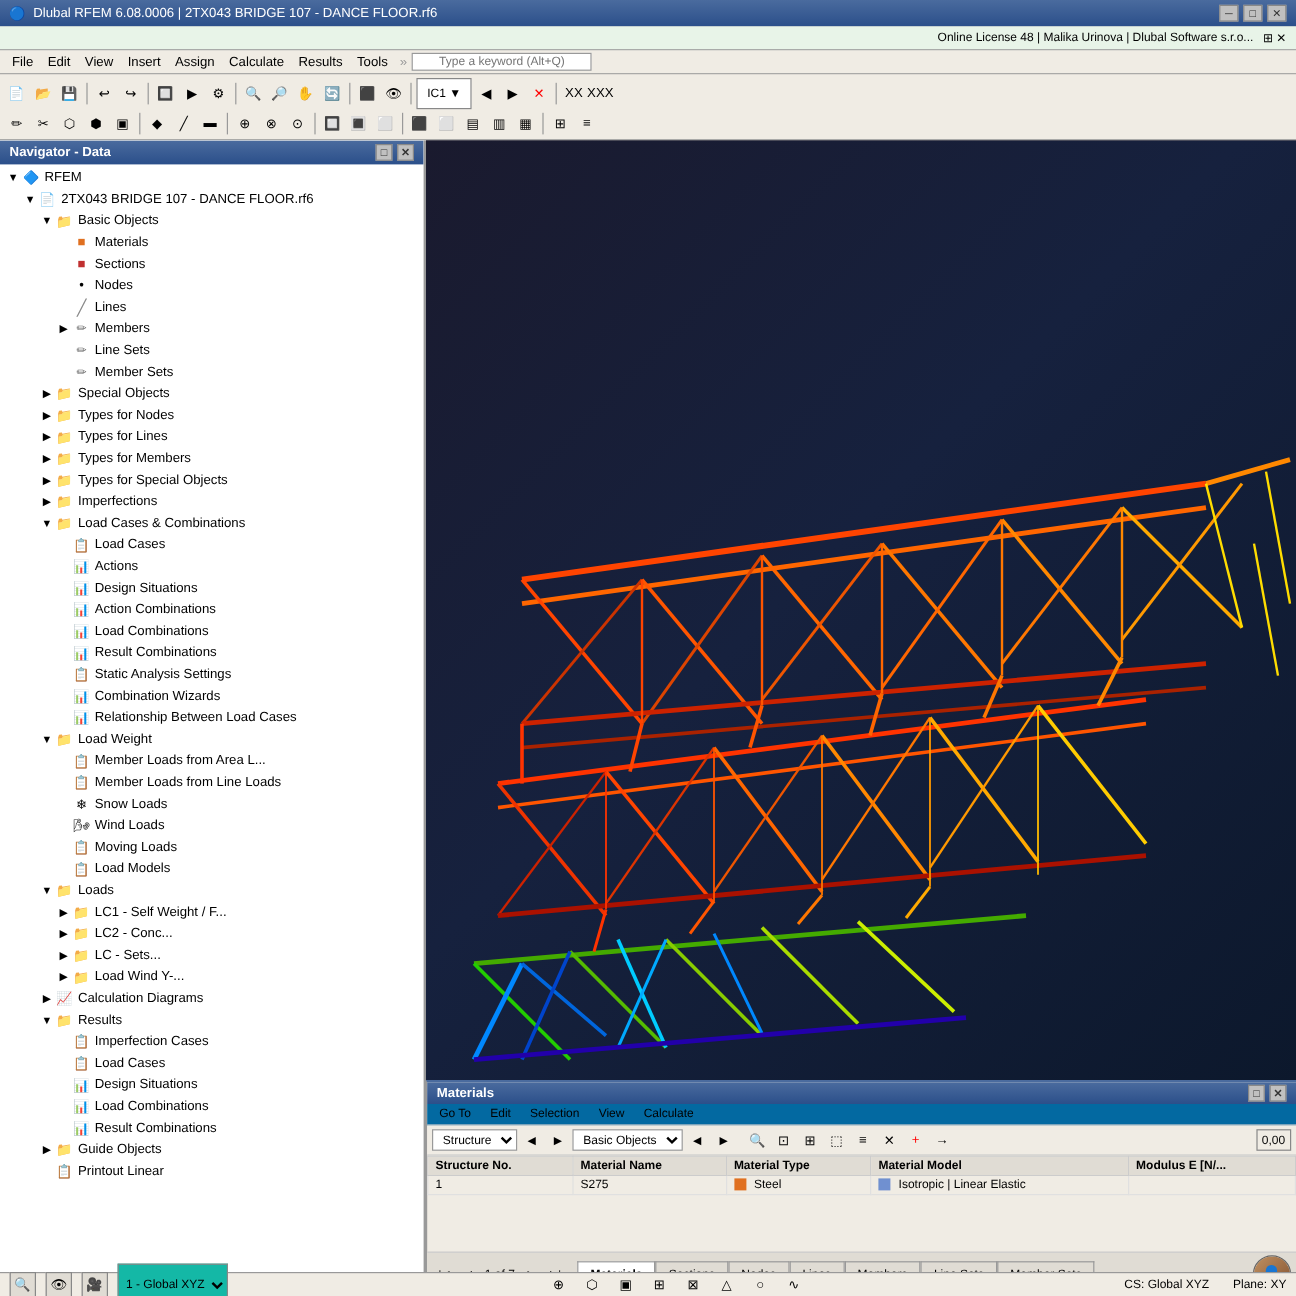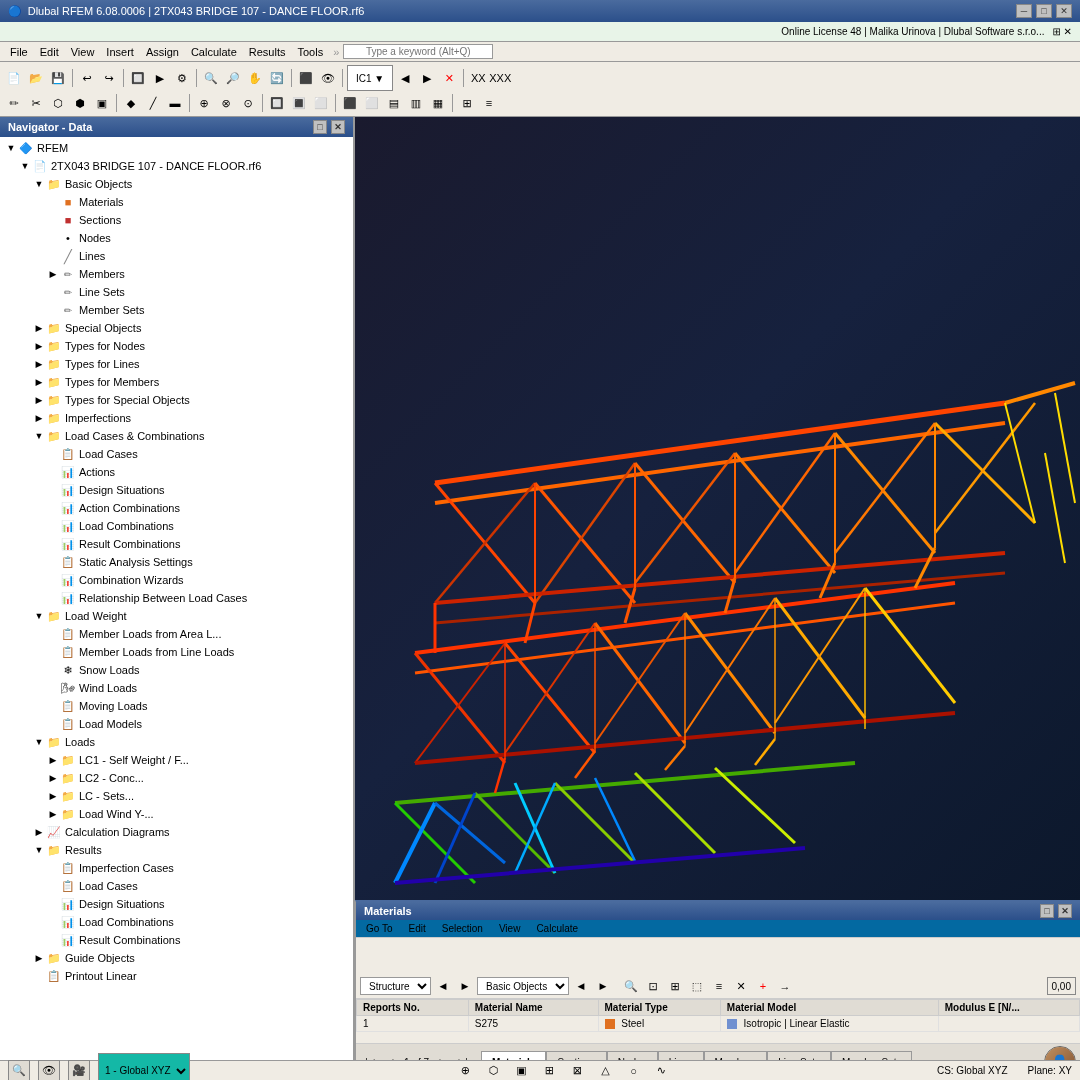--- a/index.html
+++ b/index.html
@@ -107,21 +107,20 @@
       gap: 4px;
       border-bottom: 1px solid #ccc;
     }
     .panel-toolbar {
       background: #f0ece4;
       display: flex;
       align-items: center;
       padding: 2px 4px;
       gap: 2px;
       border-bottom: 1px solid #ccc;
-      margin-top: 36px;
     }
     .panel-dropdown {
       border: 1px solid #999;
       padding: 1px 4px;
       font-size: 10px;
       background: white;
       height: 18px;
     }
     table { border-collapse: collapse; width: 100%; }
     th { background: #e0dcd4; border: 1px solid #ccc; padding: 2px 6px; font-size: 10px; text-align: left; position: sticky; top: 0; }
@@ -672,21 +671,21 @@
     <button class="tb-btn">✕</button>
     <button class="tb-btn" style="color:red;">+</button>
     <button class="tb-btn">→</button>
     <div style="border:1px solid #888; background:#f0ece4; padding:1px 4px; font-size:10px; height:18px; display:flex; align-items:center; margin-left:auto;">0,00</div>
   </div>
 
   <div style="flex:1; overflow:auto; display:flex; flex-direction:column;">
     <table>
       <thead>
         <tr>
-          <th>Reports No.</th>
+          <th>Structure No.</th>
           <th>Material Name</th>
           <th>Material Type</th>
           <th>Material Model</th>
           <th>Modulus E [N/...</th>
         </tr>
       </thead>
       <tbody>
         <tr>
           <td>1</td>
           <td>S275</td>

